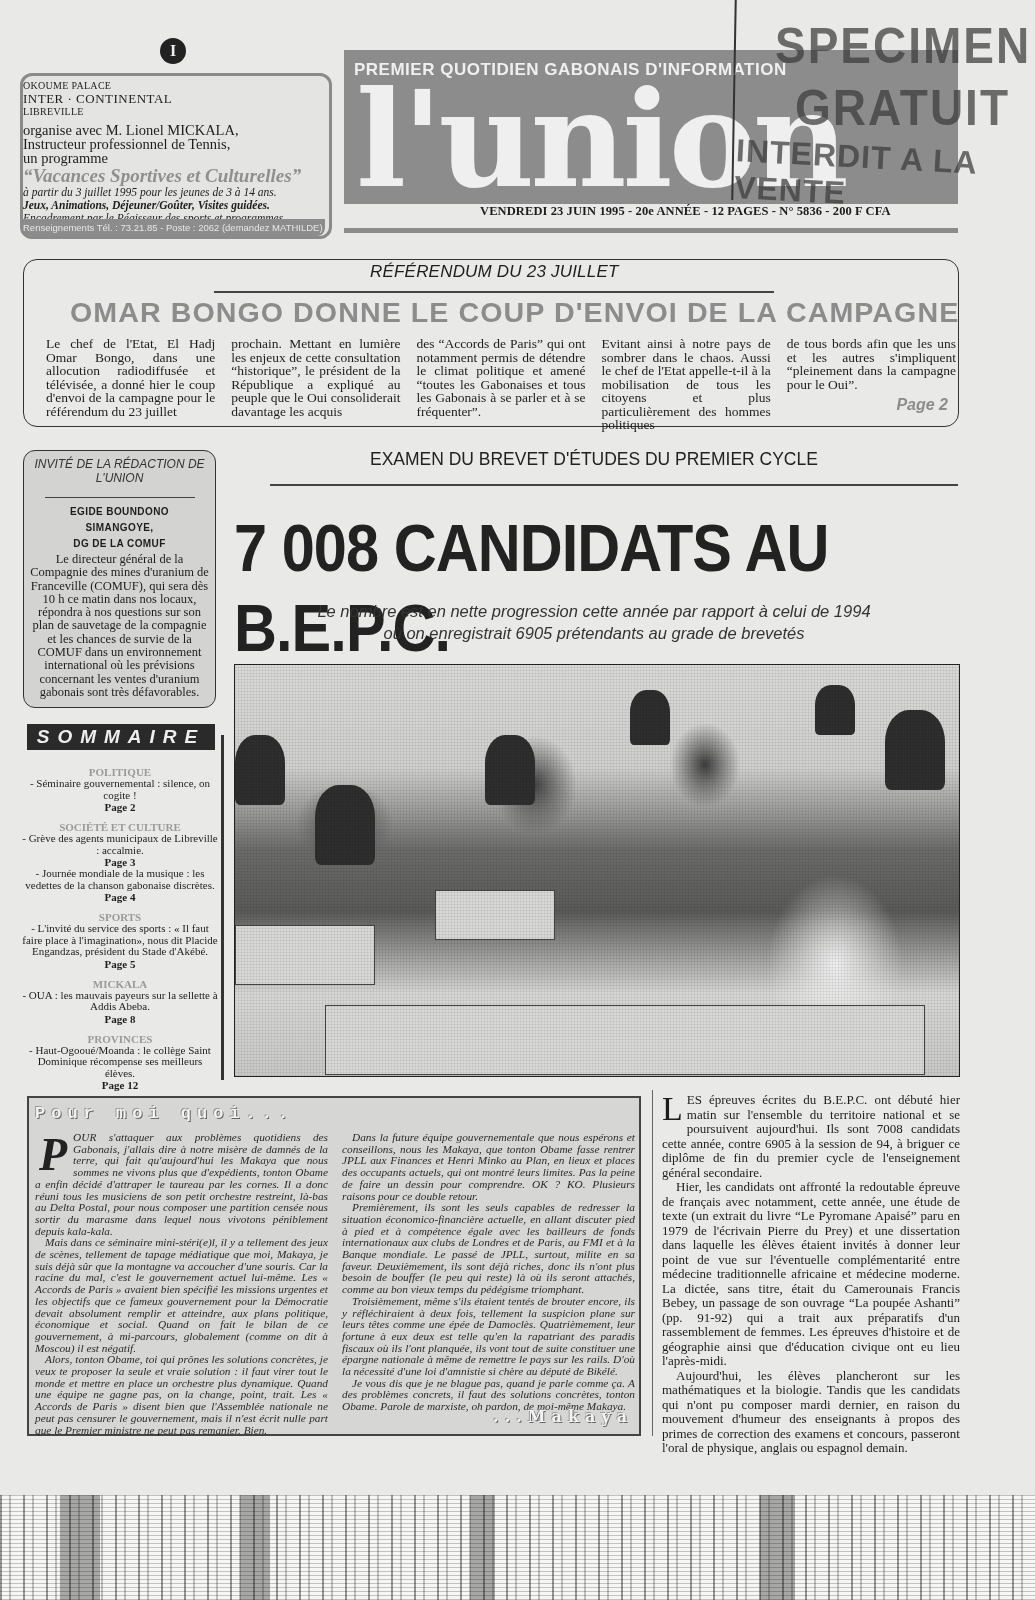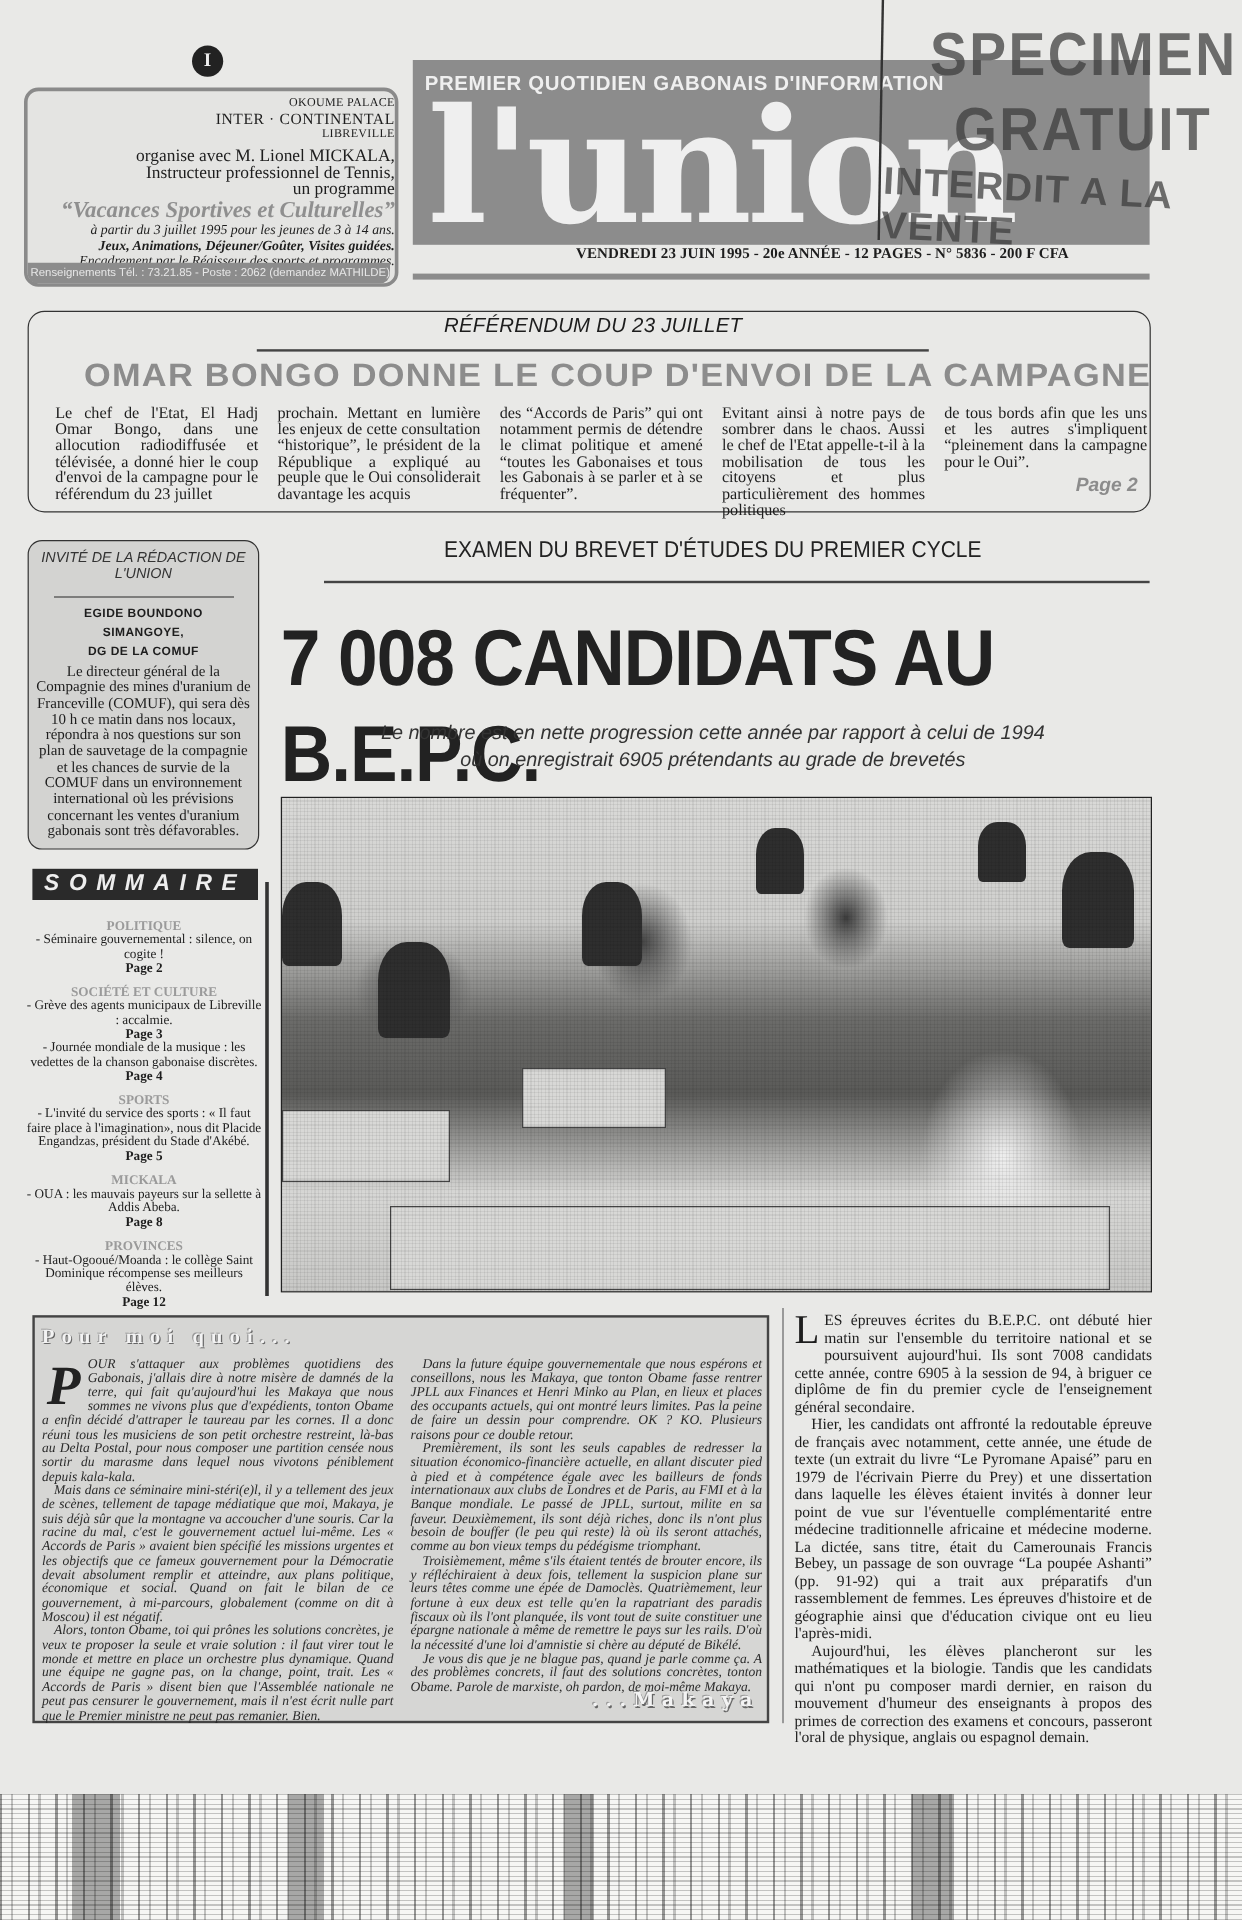--- a/index.html
+++ b/index.html
@@ -16,21 +16,21 @@
   
   .ad-logo {
     left: 160px; top: 38px; width: 26px; height: 26px; border-radius: 50%;
     background: #222; color: #eee; font-weight: bold; font-size: 16px;
     display: flex; align-items: center; justify-content: center;
     font-family: "Liberation Serif", serif;
   }
   .ad-box {
     left: 20px; top: 73px; width: 312px; height: 166px;
     border: 3px solid #8a8a8a; border-radius: 12px;
-    background: #e4e4e2; text-align: right; padding-top: 4px;
+    background: #e4e4e2; text-align: left; padding-top: 4px;
   }
   .ad-hotel-small { font-size: 10px; letter-spacing: 0.3px; line-height: 11px; }
   .ad-hotel-big { font-size: 13px; line-height: 15px; letter-spacing: 0.5px; }
   .ad-organise { font-size: 14.5px; line-height: 14px; margin-top: 6px; }
   .ad-program { font-size: 19px; font-style: italic; font-weight: bold; color: #8f8f8f; line-height: 21px; }
   .ad-dates { font-size: 11.5px; font-style: italic; line-height: 13px; }
   .ad-activities { font-size: 11.5px; font-style: italic; font-weight: bold; line-height: 13px; }
   .ad-encadrement { font-size: 11.5px; font-style: italic; line-height: 13px; }
   .ad-footer {
     position: absolute; left: 0; right: 4px; bottom: 0; height: 17px;
@@ -133,21 +133,21 @@
   }
   .desk { position: absolute; background: #d8d8d6; border: 1px solid #444; }
   .person { position: absolute; border-radius: 40% 40% 10% 10%; background: #2e2e2e; }
 
   
   .pmq-box {
     left: 27px; top: 1096px; width: 614px; height: 340px; border: 2px solid #444;
     background: #d6d6d4;
   }
   .pmq-title {
-    position: absolute; left: 6px; top: 6px; font-family: Liberation Serif, serif; font-weight: bold;
+    position: absolute; left: 6px; top: 6px; font-family: Liberation Mono, monospace; font-weight: bold;
     font-size: 17px; letter-spacing: 6px; color: #f3f3f3;
     text-shadow: 1px 1px 0 #666, -1px -1px 0 #999;
   }
   .pmq-cols { position: absolute; left: 6px; top: 34px; width: 600px; display: flex; gap: 14px; }
   .pmq-col { flex: 1; font-style: italic; font-size: 11.3px; line-height: 11.7px; text-align: justify; color: #2a2a2a; }
   .pmq-col p { text-indent: 10px; }
   .pmq-col p.first { text-indent: 0; }
   .dropcap { float: left; font-size: 46px; line-height: 38px; font-style: italic; font-weight: bold; margin: 4px 6px 0 4px; color: #222; }
   .pmq-sign {
     position: absolute; right: 6px; bottom: 8px; font-family: "DejaVu Serif", serif; font-weight: bold;

